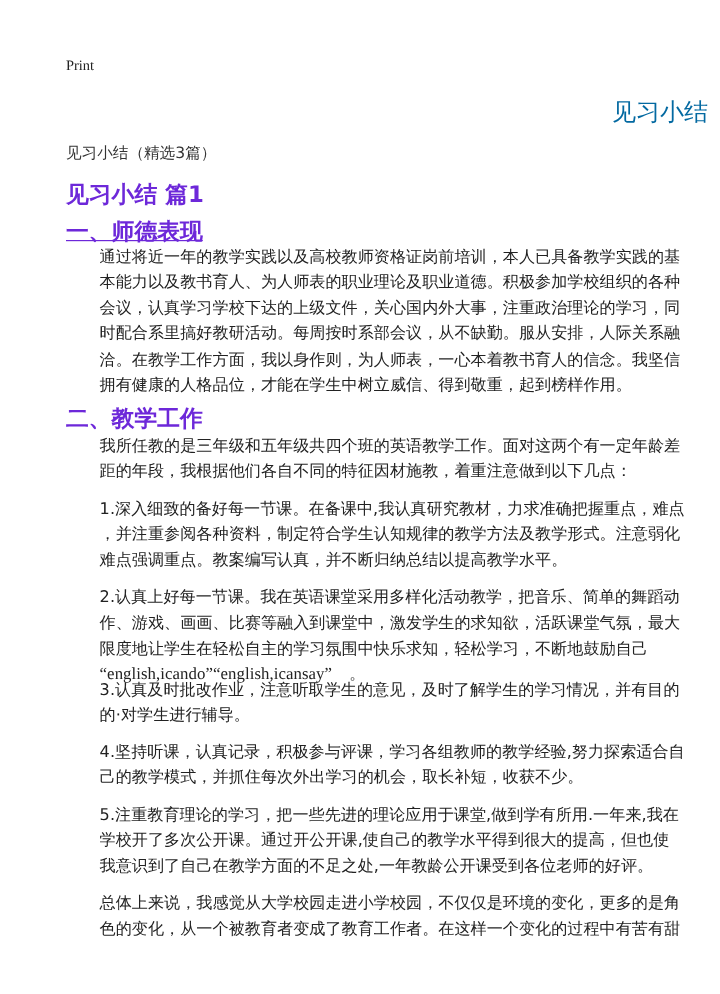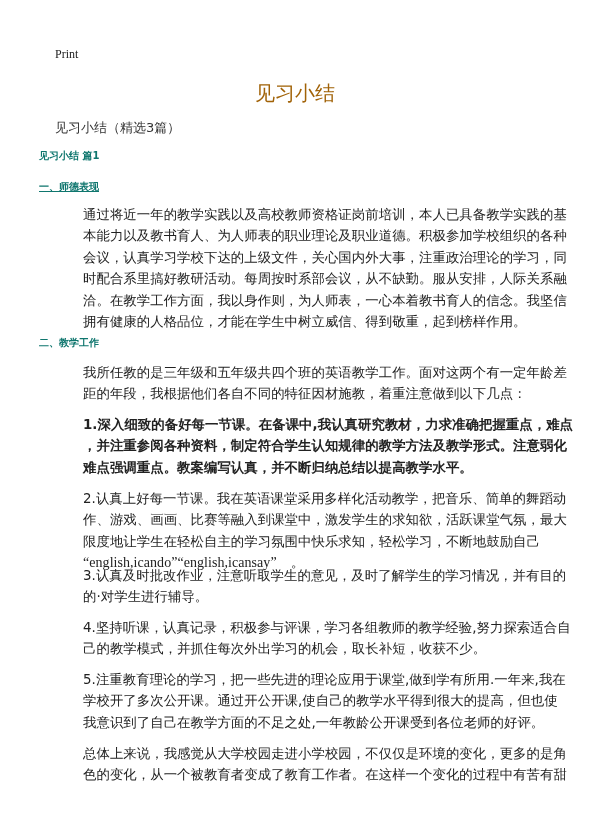--- a/index.html
+++ b/index.html
@@ -6,25 +6,25 @@
     body {
       width: 600px; height: 828px; overflow: hidden; position: relative;
       font-family: "DejaVu Sans", sans-serif; color: #1a1a1a;
     }
     .page { position: absolute; left: 0; top: 0; width: 600px; height: 828px; }
     .print {
       position: absolute; left: 55px; top: 47px;
       font-family: "Liberation Serif", serif; font-size: 12px; color: #222;
     }
     .title {
-      position: absolute; left: 0; width: 590px; top: 80px; text-align: center;
-      font-size: 20px; color: #a16207;
+      position: absolute; left: 0; width: 590px; top: 80px; text-align: right;
+      font-size: 20px; color: #0369a1;
     }
     .subtitle { position: absolute; left: 55px; top: 119px; font-size: 13px; color: #333; }
-    .h-bold { position: absolute; left: 39px; font-size: 10px; font-weight: bold; color: #0f766e; }
+    .h-bold { position: absolute; left: 55px; font-size: 19px; font-weight: bold; color: #6d28d9; }
     .para {
       position: absolute; left: 55px; width: 500px;
       font-size: 13.4px; line-height: 21.4px; color: #222;
       text-align: justify; letter-spacing: 0.05px;
     }
     .para .line { display: block; white-space: nowrap; margin-left: 28px; }
     .eng { font-family: "Liberation Serif", serif; font-size: 14px; }
   </style>
 </head>
 <body>
@@ -45,21 +45,21 @@
     <span class="line">拥有健康的人格品位，才能在学生中树立威信、得到敬重，起到榜样作用。</span>
   </div>
 
   <div class="h-bold" style="top:336px;">二、教学工作</div>
 
   <div class="para" style="top:362px;">
     <span class="line">我所任教的是三年级和五年级共四个班的英语教学工作。面对这两个有一定年龄差</span>
     <span class="line">距的年段，我根据他们各自不同的特征因材施教，着重注意做到以下几点：</span>
   </div>
 
-  <div class="para" style="top:414px;font-weight:bold;">
+  <div class="para" style="top:414px;">
     <span class="line">1.深入细致的备好每一节课。在备课中,我认真研究教材，力求准确把握重点，难点</span>
     <span class="line">，并注重参阅各种资料，制定符合学生认知规律的教学方法及教学形式。注意弱化</span>
     <span class="line">难点强调重点。教案编写认真，并不断归纳总结以提高教学水平。</span>
   </div>
 
   <div class="para" style="top:488px;">
     <span class="line">2.认真上好每一节课。我在英语课堂采用多样化活动教学，把音乐、简单的舞蹈动</span>
     <span class="line">作、游戏、画画、比赛等融入到课堂中，激发学生的求知欲，活跃课堂气氛，最大</span>
     <span class="line">限度地让学生在轻松自主的学习氛围中快乐求知，轻松学习，不断地鼓励自己</span>
     <span class="line eng">“english,icando”“english,icansay”　。</span>

